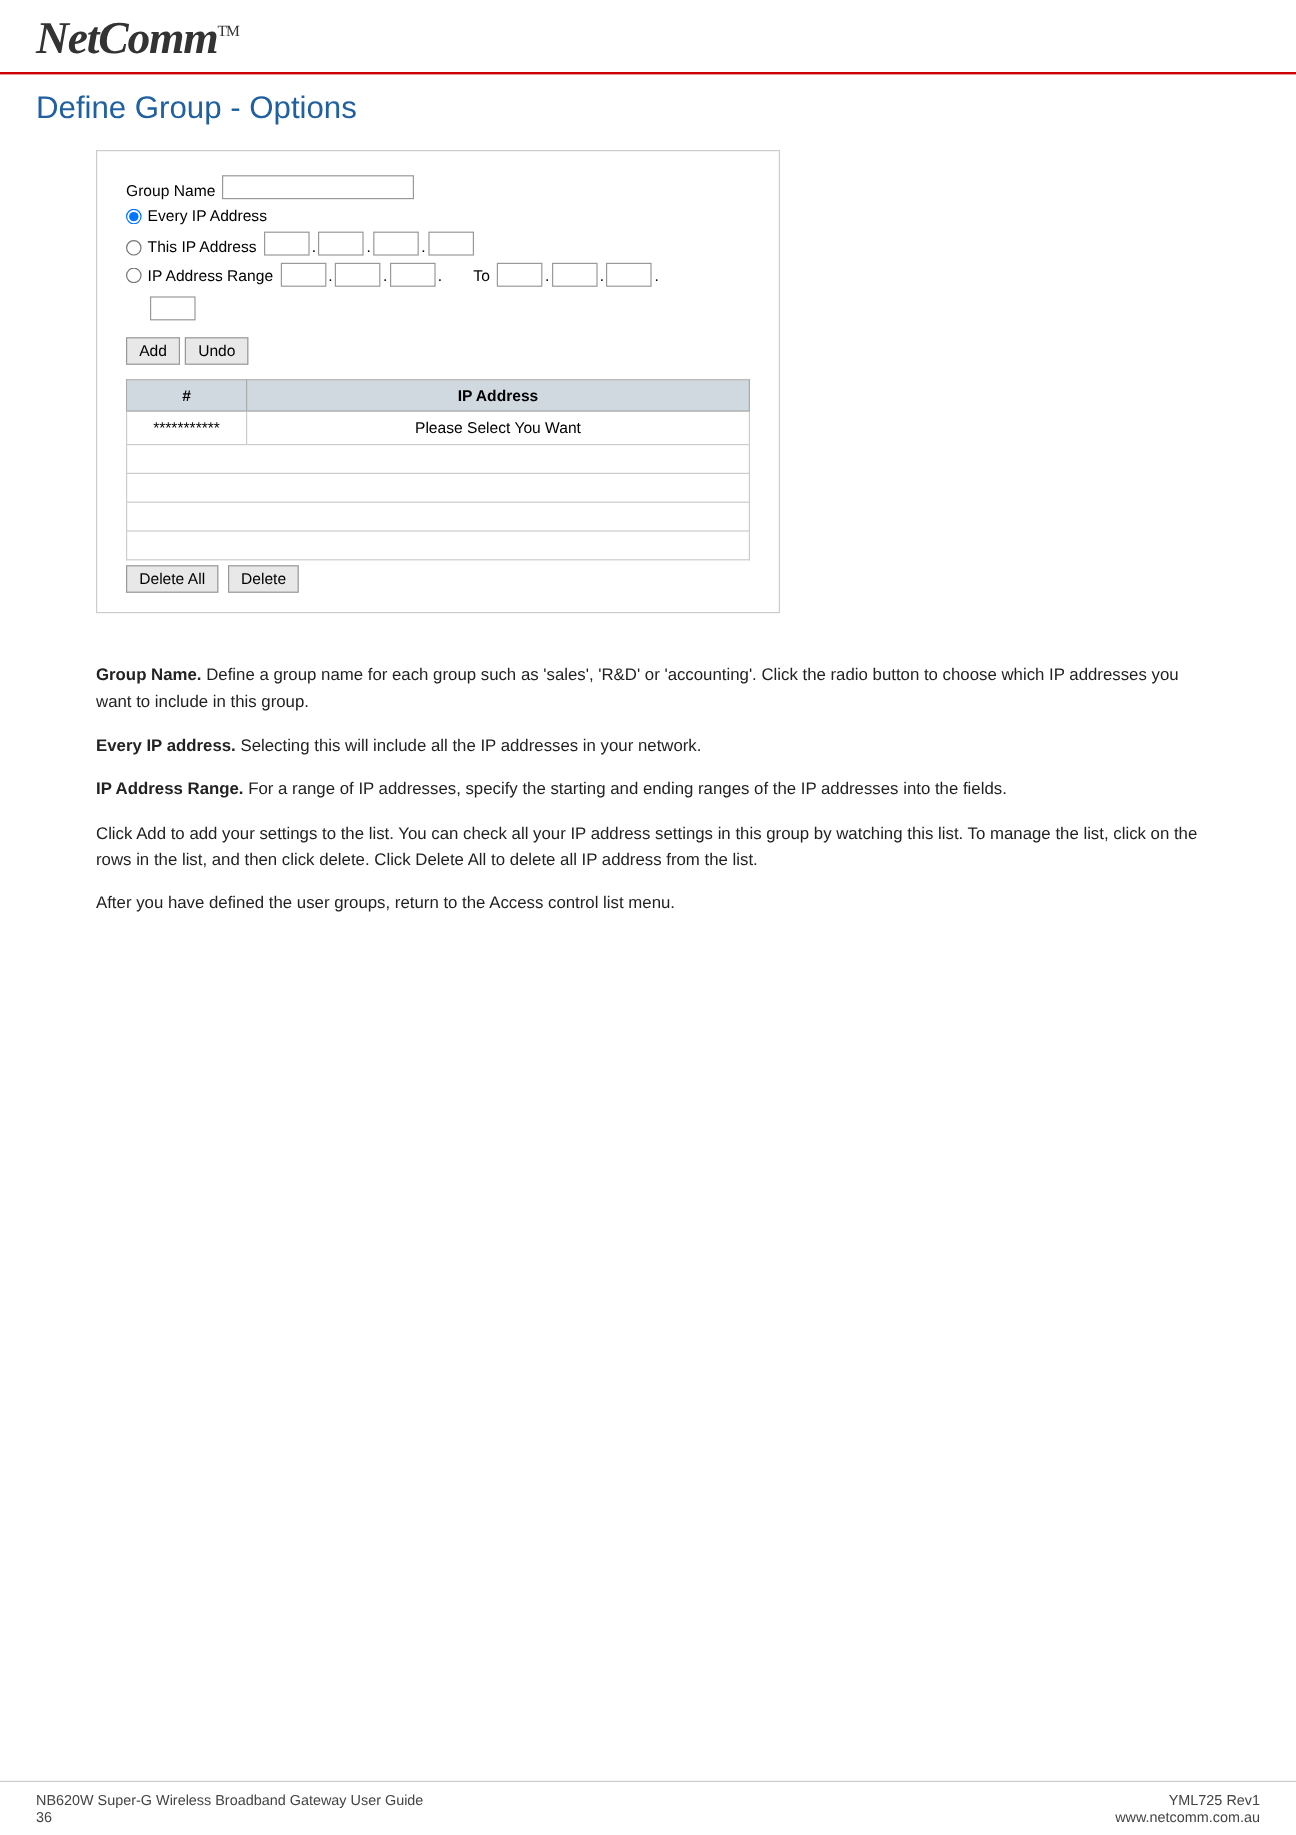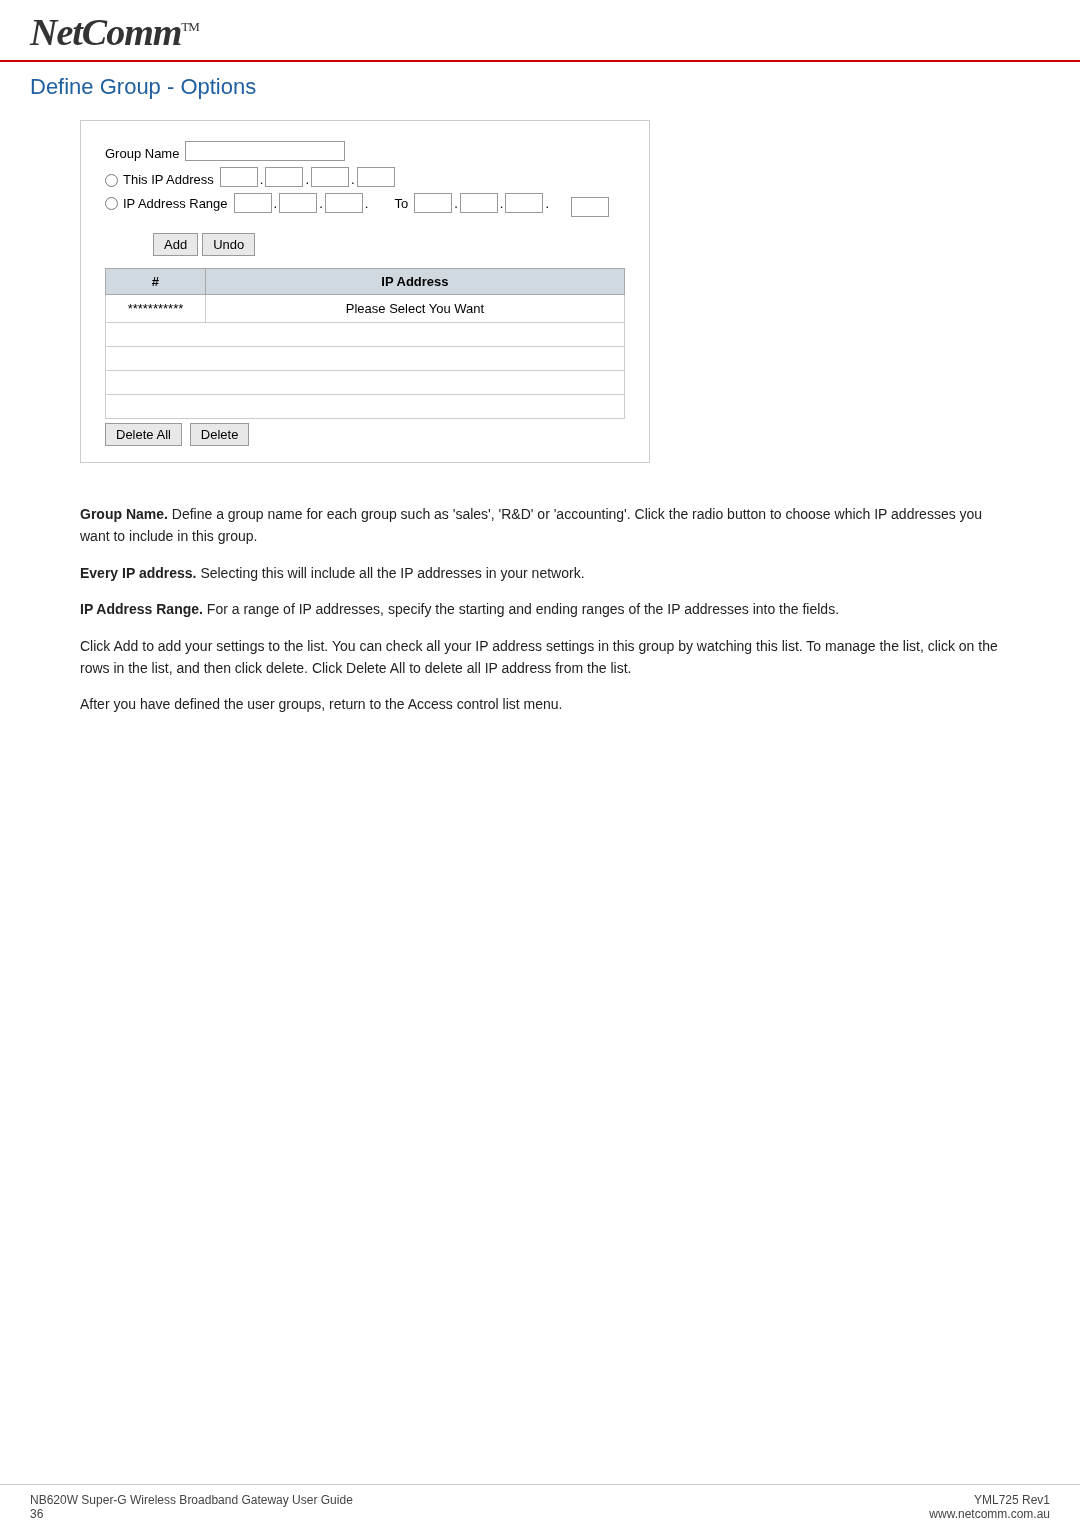--- a/index.html
+++ b/index.html
@@ -31,21 +31,21 @@
     .logo-tm {
       font-size: 13px;
       font-style: normal;
       vertical-align: super;
       font-weight: normal;
     }
 
     
     .page-title {
       color: #2060a0;
-      font-size: 22px;
+      font-size: 26px;
       font-weight: normal;
       padding: 12px 30px 10px 30px;
     }
 
     
     .main-content {
       padding: 10px 80px 20px 80px;
     }
 
     
@@ -172,20 +172,21 @@
       padding: 8px 30px;
       display: flex;
       justify-content: space-between;
       font-size: 12px;
       color: #444;
     }
 
     
     .ip-range-full {
       display: flex;
+      flex-direction: column;
     }
     .ip-range-line1 {
       display: flex;
       align-items: center;
     }
     .ip-range-line2 {
       display: flex;
       align-items: center;
       margin-left: 20px;
       margin-top: 2px;
@@ -207,20 +208,24 @@
   
   <div class="form-panel">
 
     
     <div class="form-row">
       <span class="form-label">Group Name</span>
       <input type="text" class="text-input" style="width: 160px;">
     </div>
 
     
+    <div class="form-row">
+      <input type="radio" name="ip_select" class="radio-input" checked="" style="">
+      <span class="form-label">Every IP Address</span>
+    </div>
 
     
     <div class="form-row">
       <input type="radio" name="ip_select" class="radio-input" style="">
       <span class="form-label">This IP Address</span>
       <input type="text" class="ip-octet" style="">
       <span class="ip-sep">.</span>
       <input type="text" class="ip-octet" style="">
       <span class="ip-sep">.</span>
       <input type="text" class="ip-octet" style="">
@@ -246,21 +251,21 @@
         <span class="ip-sep">.</span>
         <input type="text" class="ip-octet" style="">
         <span class="ip-sep">.</span>
       </div>
       <div class="ip-range-line2">
         <input type="text" class="range-last-octet" style="">
       </div>
     </div>
 
     
-    <div class="form-row" style="margin-top:14px;margin-left:48px;">
+    <div class="form-row" style="margin-top:14px;">
       <button class="btn">Add</button>
       <button class="btn">Undo</button>
     </div>
 
     
     <table class="ip-table">
       <thead>
         <tr>
           <th class="col-hash">#</th>
           <th class="col-ip">IP Address</th>

